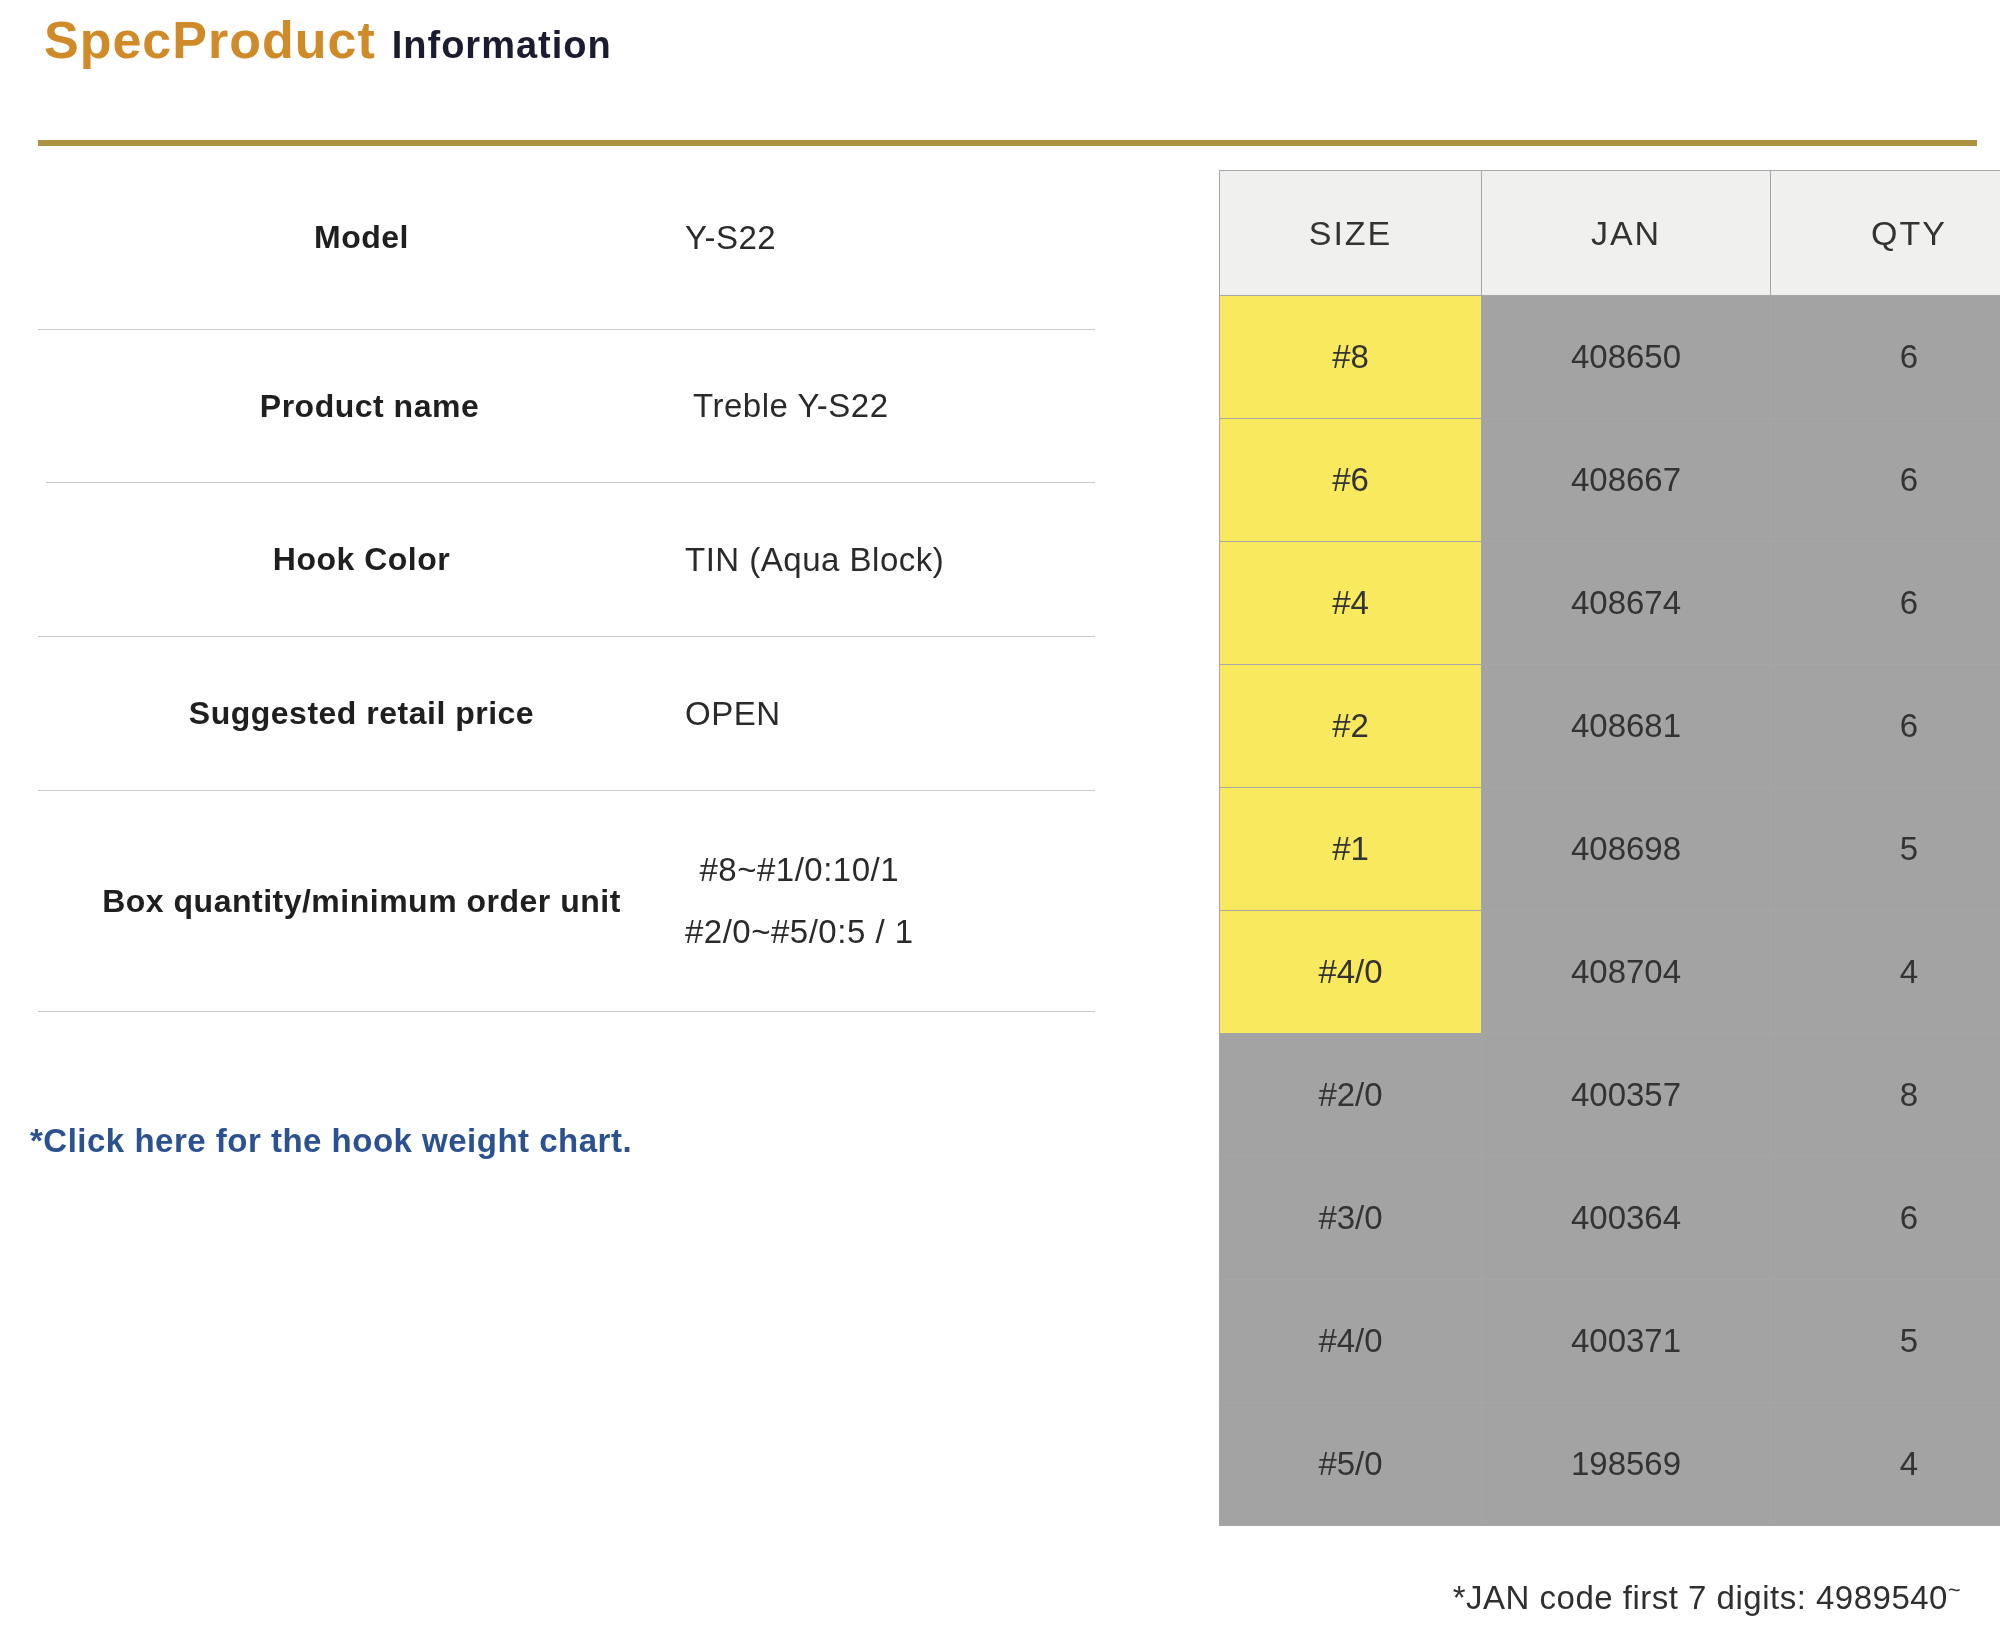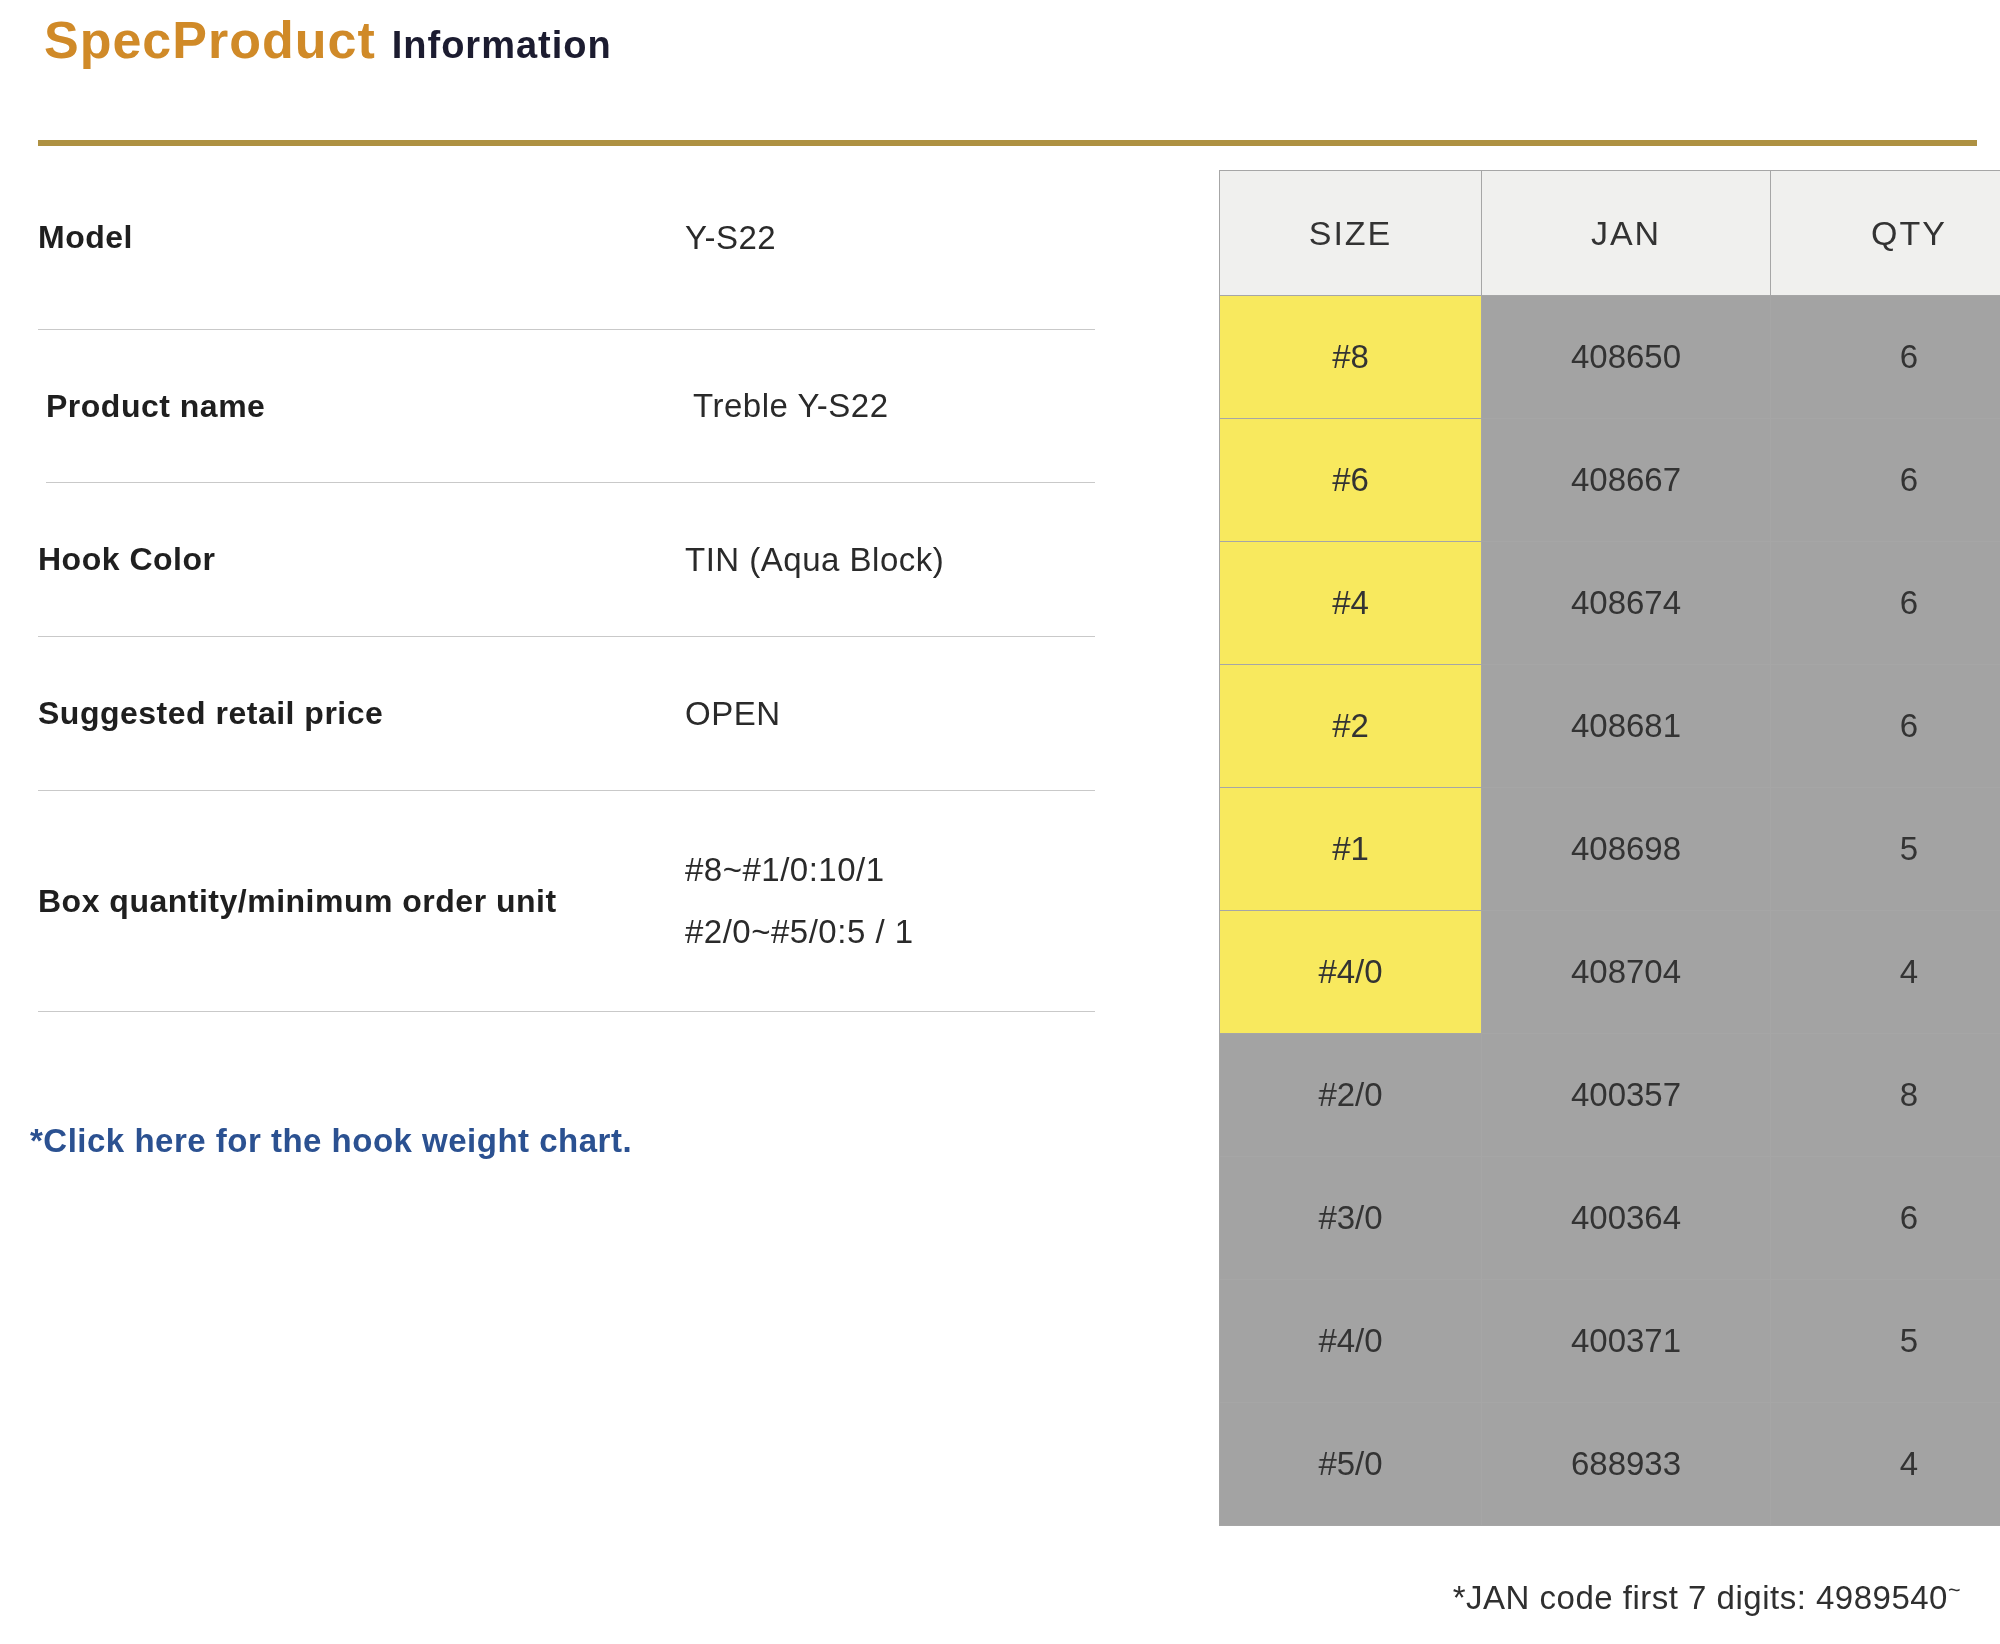--- a/index.html
+++ b/index.html
@@ -21,21 +21,21 @@
     color:var(--text_dark,#262626);
   }
   .page{position:absolute;inset:0;}
   
   .title{position:absolute;left:44px;top:10px;white-space:nowrap;}
   .title .t1{font-size:52px;font-weight:700;color:var(--title_accent,#d08a28);letter-spacing:1px;}
   .title .t2{font-size:38px;font-weight:700;color:var(--title_dark,#1c1c30);margin-left:16px;letter-spacing:1px;margin-top:34px;}
   .rule{position:absolute;left:38px;top:140px;width:1939px;height:6px;background:var(--rule_gold,#ae9142);}
   
   .spec{position:absolute;left:38px;top:146px;width:1057px;}
-  .spec-row{display:flex;align-items:center;border-bottom:1px solid var(--divider_gray,#c9c9c9);}
+  .spec-row{display:flex;align-items:center;border-bottom:1px solid var(--divider_gray,#c9c9c9);text-align:center;}
   .spec-row:nth-child(1){height:184px;}
   .spec-row:nth-child(2){height:153px;margin-left:8px;}
   .spec-row:nth-child(3){height:154px;}
   .spec-row:nth-child(4){height:154px;}
   .spec-row:nth-child(5){height:221px;}
   .spec-label{width:647px;flex:none;font-size:32px;font-weight:700;color:#1f1f1f;letter-spacing:0.5px;}
   .spec-value{font-size:33px;color:#2a2a2a;letter-spacing:0.5px;}
   .spec-value div{line-height:62px;}
   
   .link{position:absolute;left:30px;top:1122px;font-size:33px;font-weight:700;
@@ -159,21 +159,21 @@
           <td>400364</td>
           <td>6</td>
         </tr>
         <tr>
           <td>#4/0</td>
           <td>400371</td>
           <td>5</td>
         </tr>
         <tr>
           <td>#5/0</td>
-          <td>688933</td>
+          <td>198569</td>
           <td>4</td>
         </tr>
       </tbody>
   </table>
 
   <div class="note">
     <span>*JAN code first 7 digits: 4989540</span><sup>~</sup>
   </div>
 
 </div>

